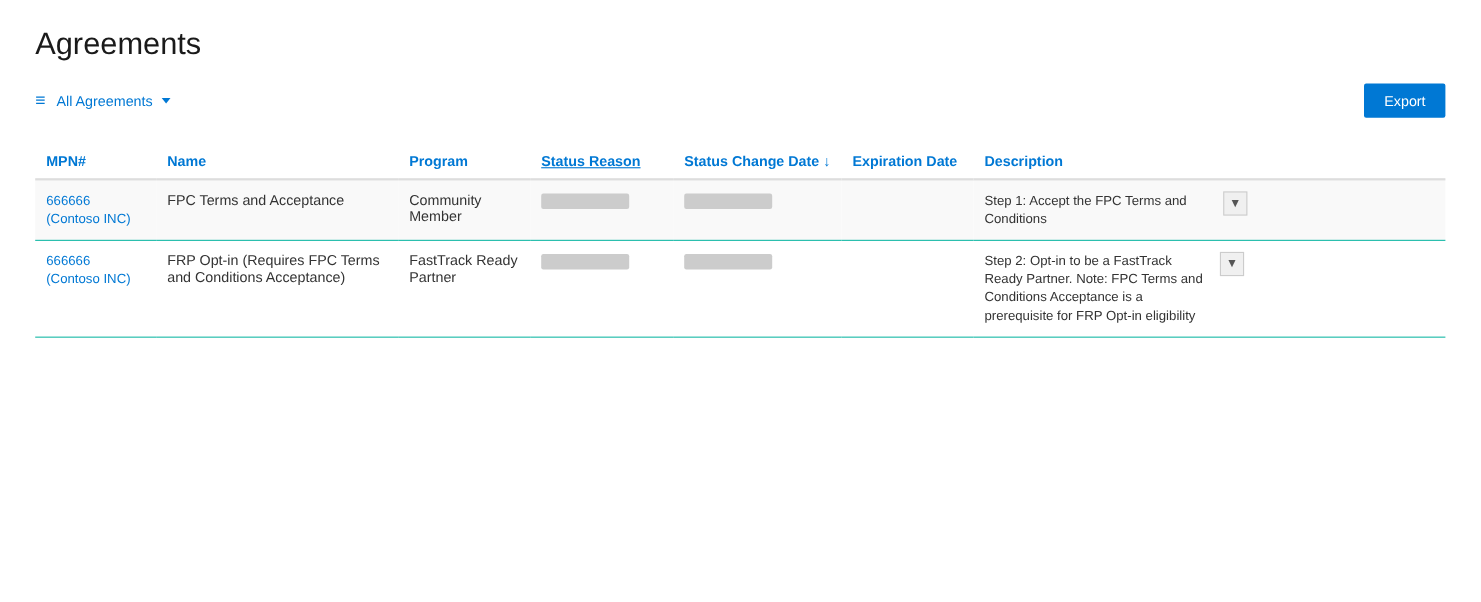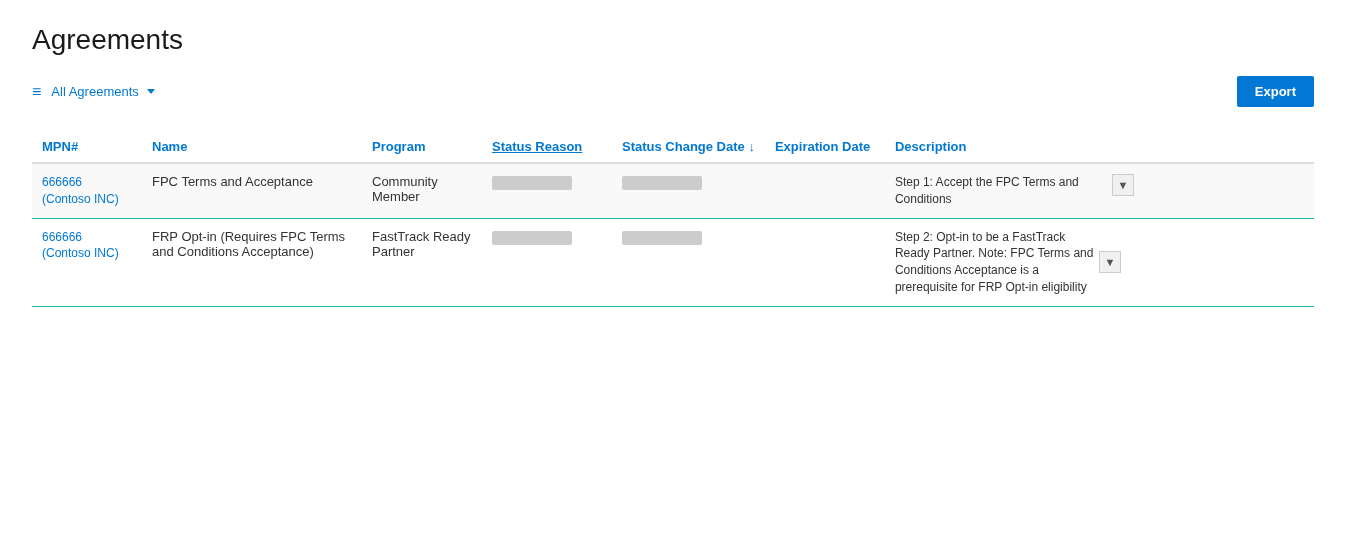--- a/index.html
+++ b/index.html
@@ -42,21 +42,21 @@
       border-right: 4px solid transparent;
       border-top: 5px solid #0078d4;
       margin-left: 2px;
     }
     .export-btn {
       background: #0078d4;
       color: #fff;
       border: none;
       padding: 8px 18px;
       font-size: 13px;
-      font-weight: 700;
+      font-weight: 400;
       cursor: pointer;
       border-radius: 2px;
     }
     table {
       width: 100%;
       border-collapse: collapse;
     }
     thead tr {
       border-bottom: 2px solid #ddd;
     }
@@ -168,20 +168,20 @@
       <tr>
         <td class="col-mpn">
           <div class="mpn-link" style="cursor:pointer;">666666<br>(Contoso INC)</div>
         </td>
         <td class="col-name">FRP Opt-in (Requires FPC Terms and Conditions Acceptance)</td>
         <td class="col-program">FastTrack Ready Partner</td>
         <td class="col-status-reason"><span class="redacted"></span></td>
         <td class="col-status-change"><span class="redacted"></span></td>
         <td class="col-expiration"></td>
         <td class="col-description">
-    <div style="display:flex; align-items:center; gap:4px;">
+    <div style="display:flex; align-items:flex-start; gap:14px;">
       <div class="description-cell">Step 2: Opt-in to be a FastTrack Ready Partner. Note: FPC Terms and Conditions Acceptance is a prerequisite for FRP Opt-in eligibility</div>
       <div class="dropdown-arrow">▼</div>
     </div>
   </td>
       </tr>
     </tbody>
 </table>
 
 </body></html>

